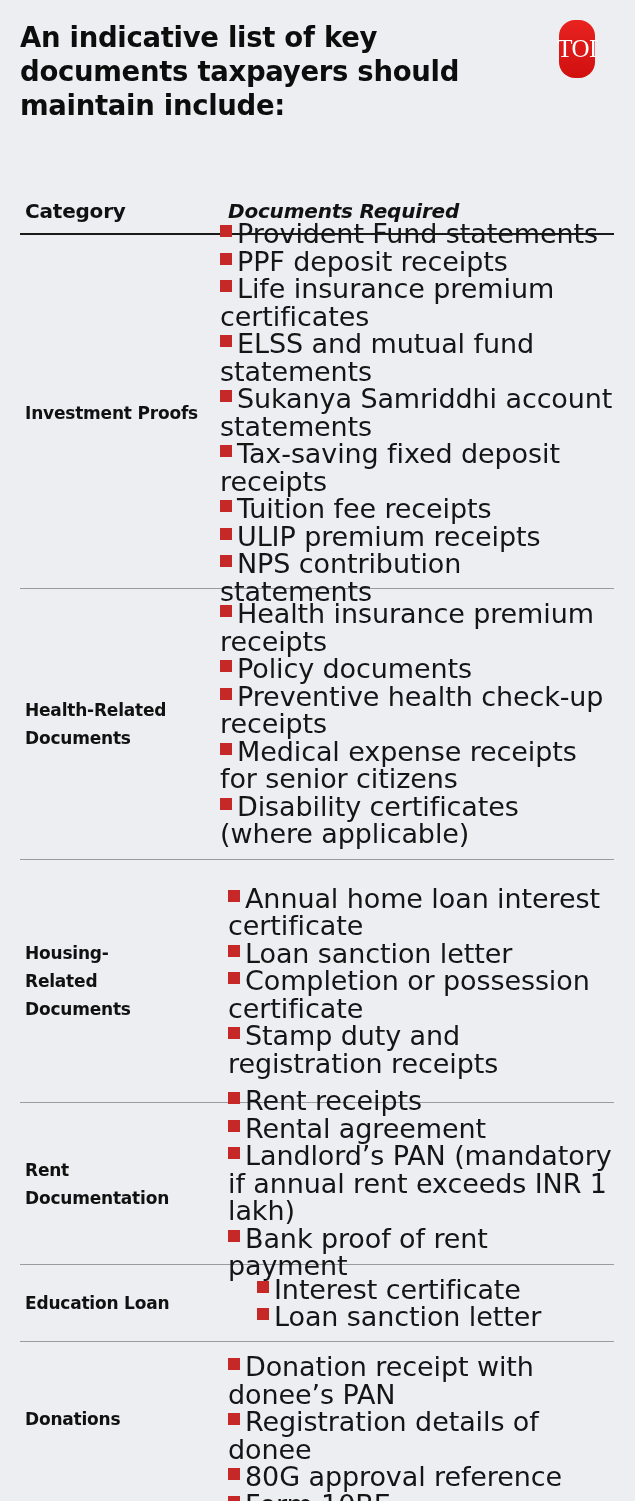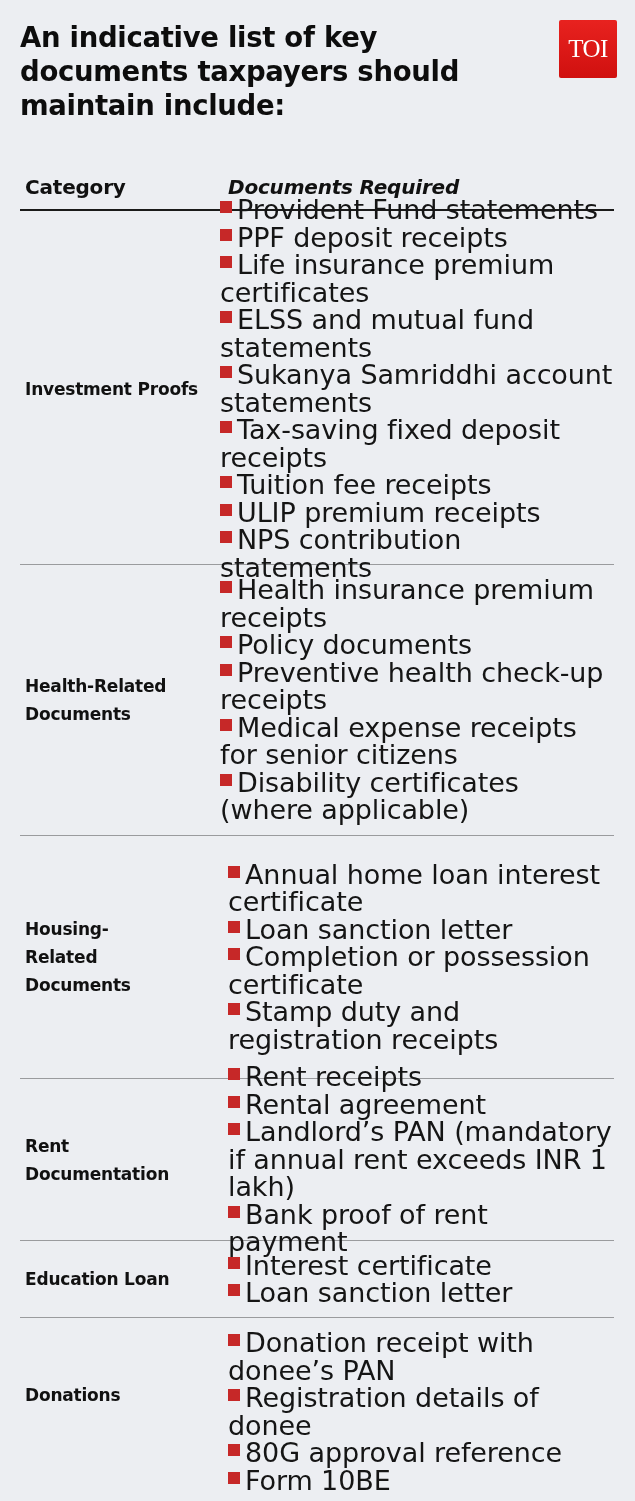--- a/index.html
+++ b/index.html
@@ -24,23 +24,23 @@
     font-size: 27.5px;
     line-height: 34px;
     font-weight: bold;
     letter-spacing: -0.3px;
     color: #0d0d0d;
   }
   .logo {
     position: absolute;
     left: 559px;
     top: 20px;
-    width: 58px;
+    width: 36px;
     height: 58px;
-    border-radius: 2px;
+    border-radius: 16px;
     background: linear-gradient(180deg, #e8221f 0%, #d0100f 100%);
     color: #fff;
     font-family: "Liberation Serif", "DejaVu Serif", serif;
     font-size: 25px;
     font-weight: normal;
     display: flex;
     align-items: center;
     justify-content: center;
     letter-spacing: -0.5px;
   }
@@ -51,20 +51,21 @@
     width: 594px;
   }
   .thead {
     display: flex;
     height: 40px;
     align-items: center;
     border-bottom: 2px solid #1a1a1a;
     box-sizing: border-box;
     height: 43px;
     padding-bottom: 4px;
+    margin-top: 24px;
   }
   .th {
     font-size: 20px;
     font-weight: bold;
     color: #111;
     letter-spacing: -0.2px;
   }
   .th.col1 { width: 208px; padding-left: 5px; box-sizing: border-box; }
   .th.col2 { flex: 1; font-style: italic; }
   .row {
@@ -156,21 +157,21 @@
   <div class="row" style="height:162px;">
     <div class="cat" style="width:150px; margin-right:58px;">Rent Documentation</div>
     <ul class="docs">
       <li class="doc"><span class="bullet"></span><span>Rent receipts</span></li>
       <li class="doc"><span class="bullet"></span><span>Rental agreement</span></li>
       <li class="doc"><span class="bullet"></span><span>Landlord’s PAN (mandatory if annual rent exceeds INR 1 lakh)</span></li>
       <li class="doc"><span class="bullet"></span><span>Bank proof of rent payment</span></li>
     </ul>
   </div>
 
-  <div class="row" style="height:77px;">
+  <div class="row" style="height:77px;gap:29px;">
     <div class="cat" style="width:208px;">Education Loan</div>
     <ul class="docs">
       <li class="doc"><span class="bullet"></span><span>Interest certificate</span></li>
       <li class="doc"><span class="bullet"></span><span>Loan sanction letter</span></li>
     </ul>
   </div>
 
   <div class="row last" style="height:165px; align-items:flex-start; padding-top:11px;">
     <div class="cat" style="width:208px; margin-top:52px;">Donations</div>
     <ul class="docs">

